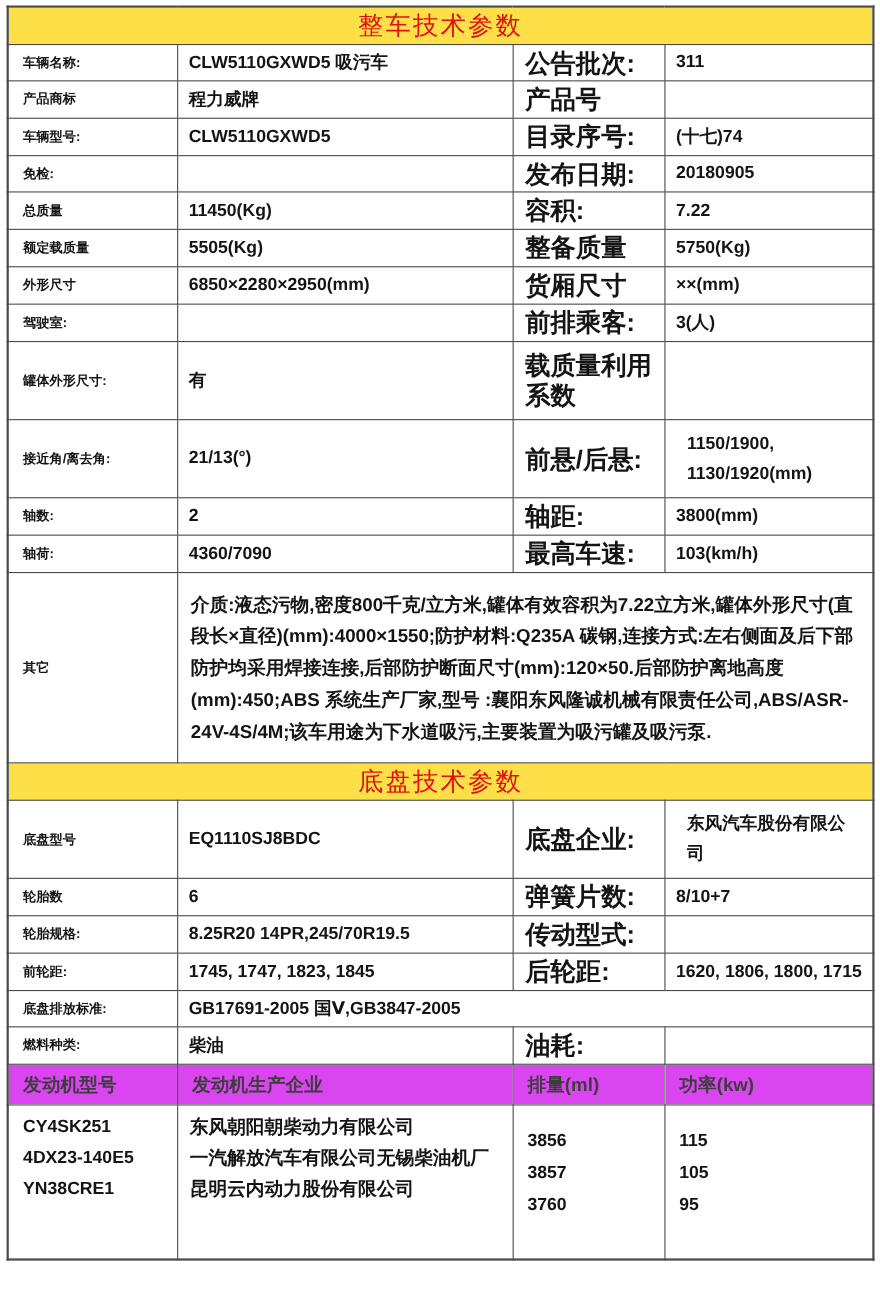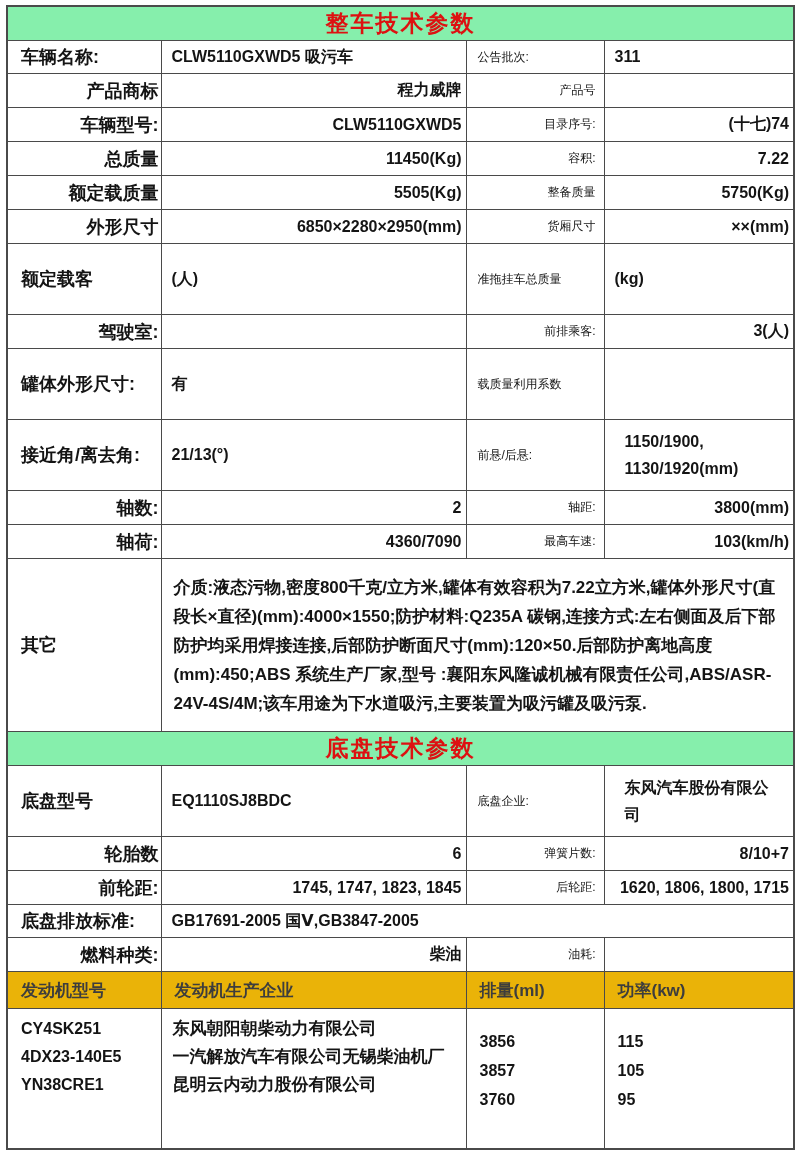--- a/index.html
+++ b/index.html
@@ -2,40 +2,40 @@
 <html><head>
 <meta charset="utf-8">
 <style>
   html,body{margin:0;padding:0;background:#ffffff;}
   body{width:800px;height:1174px;overflow:hidden;
        font-family:"Liberation Sans","DejaVu Sans",sans-serif;color:#141414;}
   .page{padding:5px 7px 0 6px;}
   table{border-collapse:collapse;table-layout:fixed;width:787px;border:2px solid #4a4a4a;}
   td{border:1px solid #4a4a4a;vertical-align:middle;overflow:hidden;}
   
-  .sec-title{background:#86efac;color:#dd1111;font-weight:bold;font-size:23px;
+  .sec-title{background:#fde047;color:#dd1111;font-weight:normal;font-size:23px;
              text-align:center;letter-spacing:2px;}
   
-  .lbl{font-weight:bold;font-size:18px;padding:2px 2px 2px 13px;white-space:nowrap;}
-  .lbl3{font-weight:normal;font-size:12px;padding:2px 8px 2px 11px;line-height:27px;margin-top:27px;}
+  .lbl{font-weight:bold;font-size:12px;padding:2px 2px 2px 13px;white-space:nowrap;}
+  .lbl3{font-weight:bold;font-size:23px;padding:2px 8px 2px 11px;line-height:27px;margin-top:27px;}
   .val{font-weight:bold;font-size:16px;padding:2px 4px 2px 10px;white-space:nowrap;}
   .valw{white-space:normal;padding:2px 10px 2px 20px;line-height:27px;font-size:16px;}
   
   .other-text{font-weight:bold;font-size:17px;line-height:29px;padding:3px 12px;
               white-space:normal;vertical-align:middle;}
   
-  .ehead{background:#eab308;color:#3d3d3d;font-weight:bold;font-size:17px;
+  .ehead{background:#d946ef;color:#3d3d3d;font-weight:bold;font-size:17px;
          padding:2px 2px 2px 13px;white-space:nowrap;}
   .eng{vertical-align:top;font-weight:bold;font-size:16px;padding:6px 4px 2px 13px;}
   .eng div{line-height:28px;}
   .eng.makers{font-size:17px;padding-left:11px;white-space:normal;}
   .eng.nums{padding-top:18px;}
   .eng.nums div{line-height:29px;}
   
-  .rT1{height:29px;}  .r33{height:33px;} .r34{height:34px;text-align:right;} .r57{height:71px;}
+  .rT1{height:29px;}  .r33{height:33px;} .r34{height:34px;} .r57{height:71px;}
   .rOther{height:173px;} .rT2{height:33px;margin-left:33px;} .rEH{height:37px;} .rED{height:140px;}
 </style>
 </head>
 <body>
 
 <div class="page">
 <table>
   <colgroup>
         <col style="width:154px">
         <col style="width:305px">
@@ -58,43 +58,43 @@
       <td class="val">程力威牌</td>
       <td class="lbl3">产品号</td>
       <td class="val"></td>
     </tr>
     <tr class="r34">
       <td class="lbl">车辆型号:</td>
       <td class="val">CLW5110GXWD5</td>
       <td class="lbl3">目录序号:</td>
       <td class="val">(十七)74</td>
     </tr>
+    <tr class="r33">
+      <td class="lbl">免检:</td>
+      <td class="val"></td>
+      <td class="lbl3">发布日期:</td>
+      <td class="val">20180905</td>
+    </tr>
     <tr class="r34">
       <td class="lbl">总质量</td>
       <td class="val">11450(Kg)</td>
       <td class="lbl3">容积:</td>
       <td class="val">7.22</td>
     </tr>
     <tr class="r34">
       <td class="lbl">额定载质量</td>
       <td class="val">5505(Kg)</td>
       <td class="lbl3">整备质量</td>
       <td class="val">5750(Kg)</td>
     </tr>
     <tr class="r34">
       <td class="lbl">外形尺寸</td>
       <td class="val">6850×2280×2950(mm)</td>
       <td class="lbl3">货厢尺寸</td>
       <td class="val">××(mm)</td>
-    </tr>
-    <tr class="r57">
-      <td class="lbl">额定载客</td>
-      <td class="val">(人)</td>
-      <td class="lbl3">准拖挂车总质量</td>
-      <td class="val">(kg)</td>
     </tr>
     <tr class="r34">
       <td class="lbl">驾驶室:</td>
       <td class="val"></td>
       <td class="lbl3">前排乘客:</td>
       <td class="val">3(人)</td>
     </tr>
     <tr class="r57">
       <td class="lbl">罐体外形尺寸:</td>
       <td class="val">有</td>
@@ -134,20 +134,26 @@
       <td class="lbl3">底盘企业:</td>
       <td class="val valw">东风汽车股份有限公司</td>
     </tr>
     <tr class="r34">
       <td class="lbl">轮胎数</td>
       <td class="val">6</td>
       <td class="lbl3">弹簧片数:</td>
       <td class="val">8/10+7</td>
     </tr>
     <tr class="r34">
+      <td class="lbl">轮胎规格:</td>
+      <td class="val">8.25R20 14PR,245/70R19.5</td>
+      <td class="lbl3">传动型式:</td>
+      <td class="val"></td>
+    </tr>
+    <tr class="r34">
       <td class="lbl">前轮距:</td>
       <td class="val">1745, 1747, 1823, 1845</td>
       <td class="lbl3">后轮距:</td>
       <td class="val">1620, 1806, 1800, 1715</td>
     </tr>
     <tr class="r33">
       <td class="lbl">底盘排放标准:</td>
       <td class="val" colspan="3">GB17691-2005 国Ⅴ,GB3847-2005</td>
     </tr>
     <tr class="r34">

